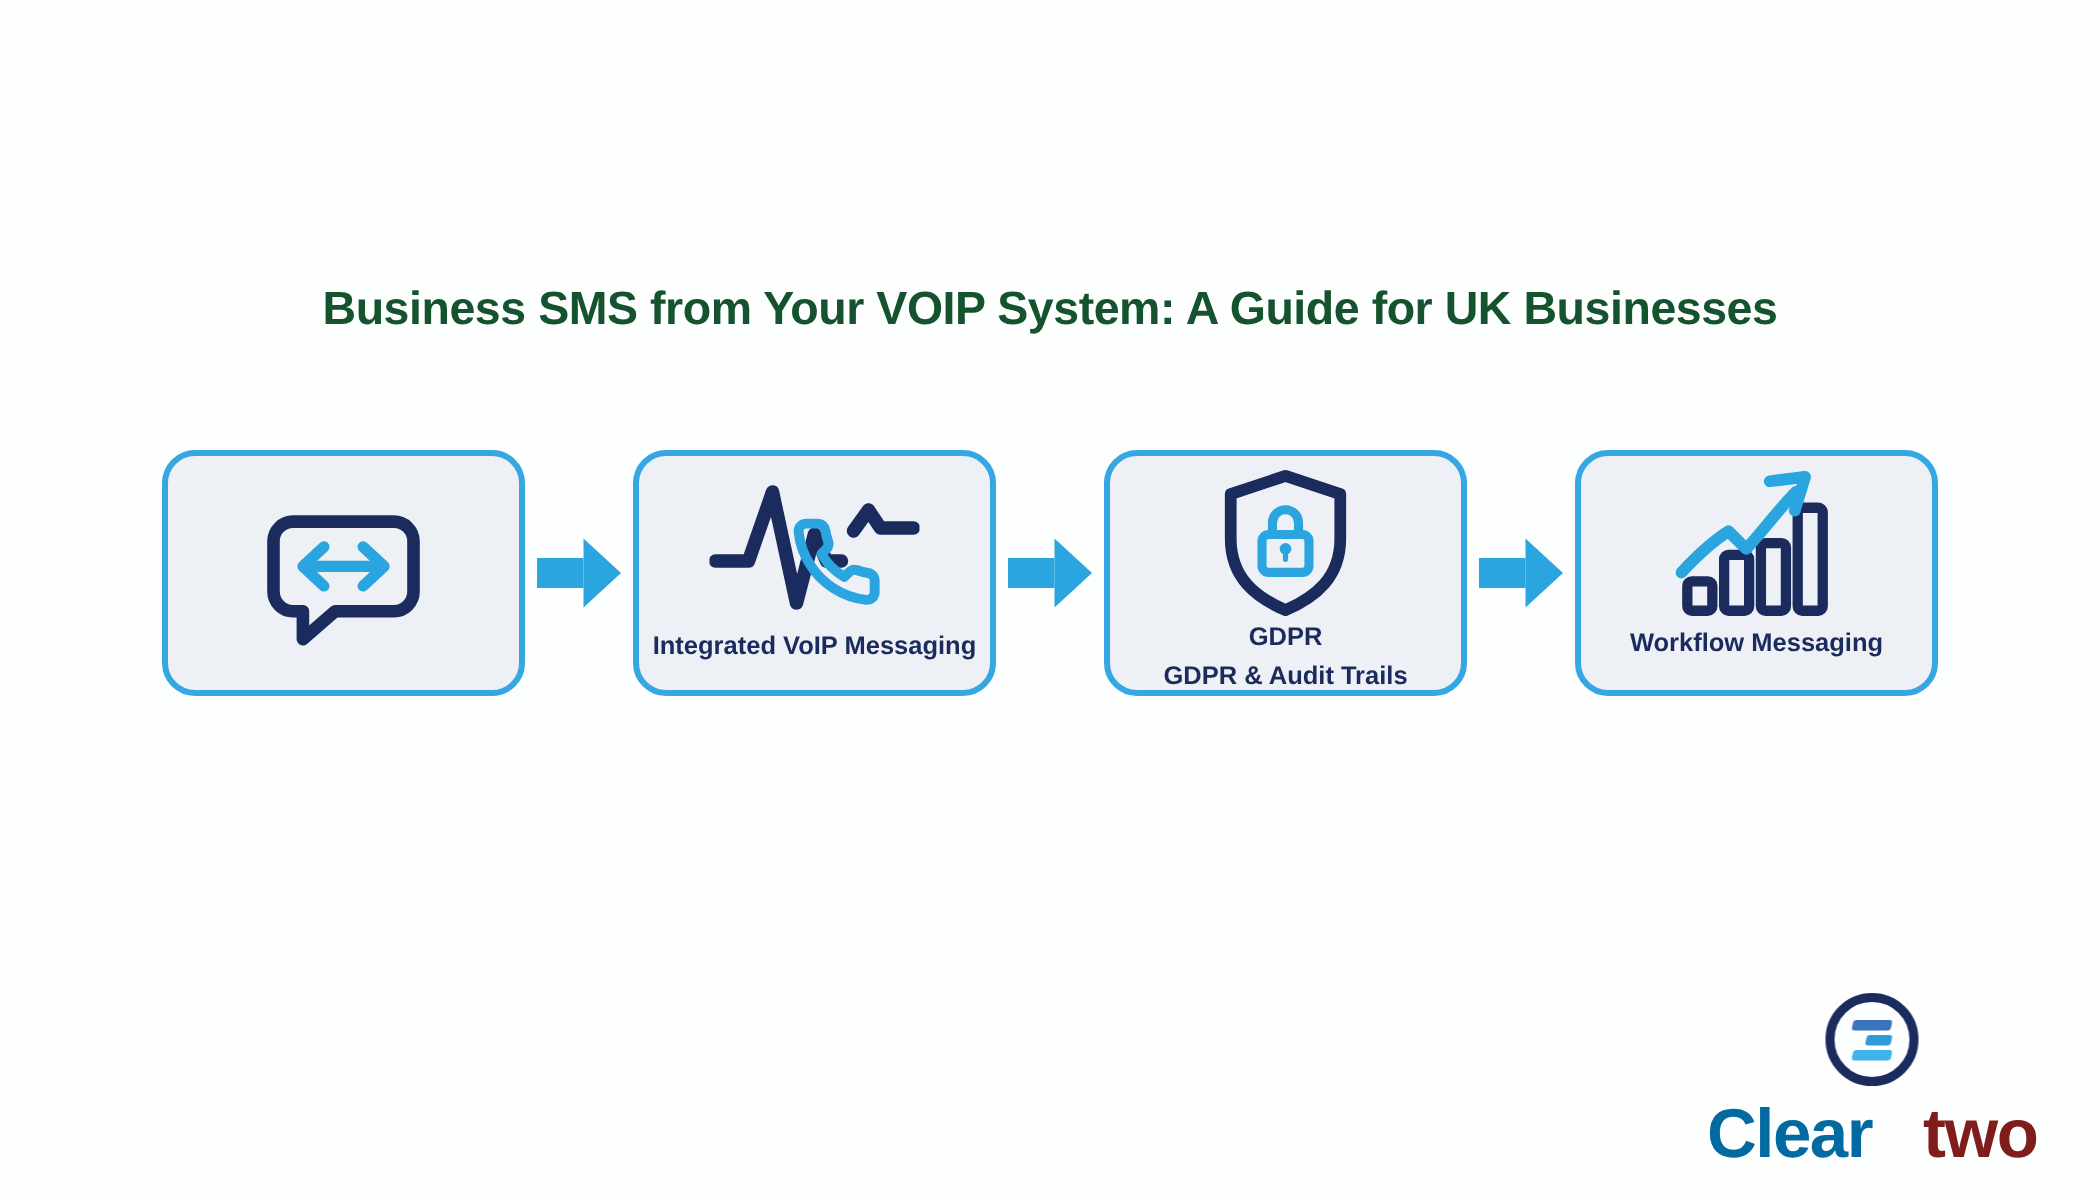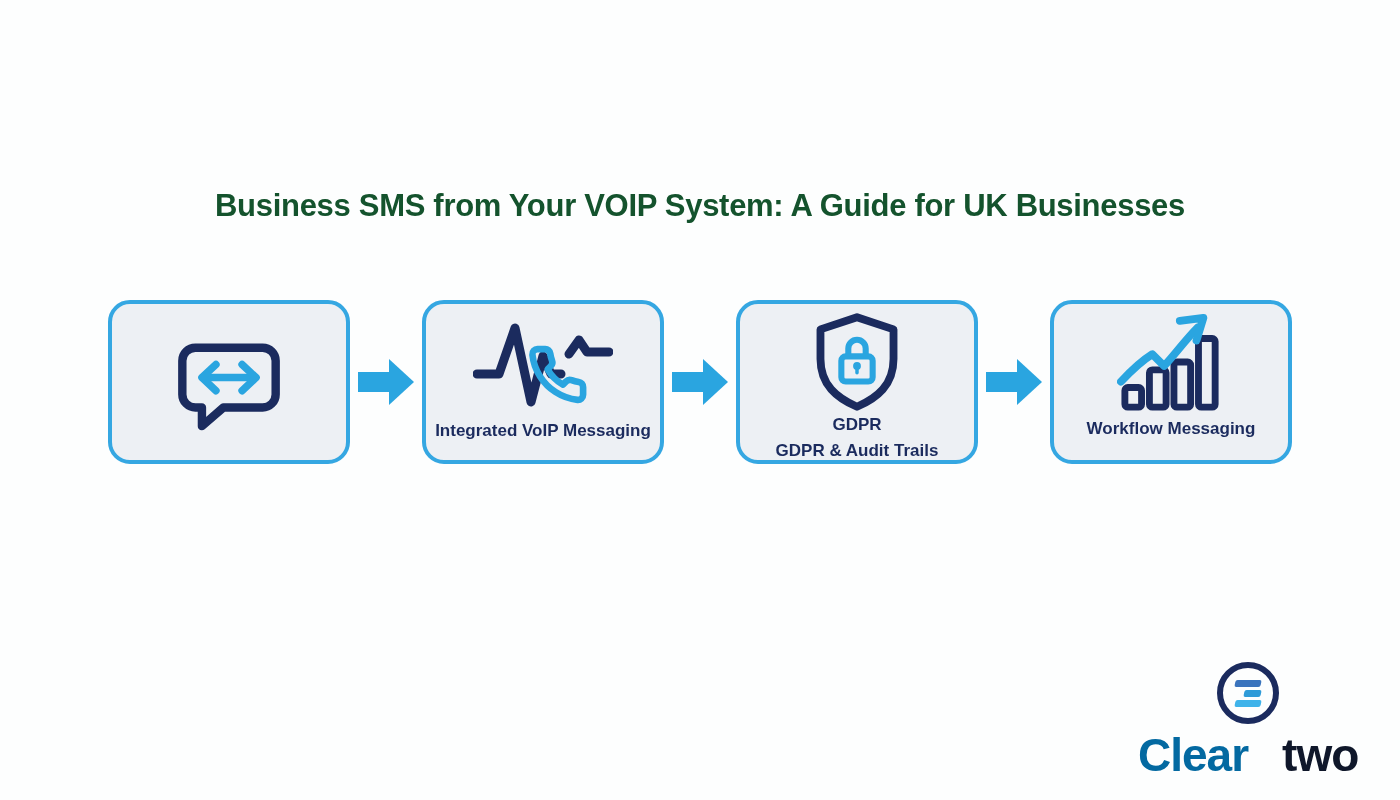--- a/index.html
+++ b/index.html
@@ -130,21 +130,21 @@
   .logo-mark .bar2 { width: 17px; background: #2f9bd8; margin-left: 8px; }
   .logo-mark .bar3 { width: 26px; background: #3fb3ea; }
   .logo-text {
     font-size: 46px;
     font-weight: bold;
     letter-spacing: -1px;
     line-height: 1;
     white-space: nowrap;
   }
   .logo-text .primary { color: #0369a1; }
-  .logo-text .secondary { color: #0f172a; margin-left: 34px; }
+  .logo-text .secondary { color: #7f1d1d; margin-left: 34px; }
 
   svg { display: block; }
 </style>
 </head>
 <body>
 
 <div class="title">Business SMS from Your VOIP System: A Guide for UK Businesses</div>
 
 <div class="flow">
 

